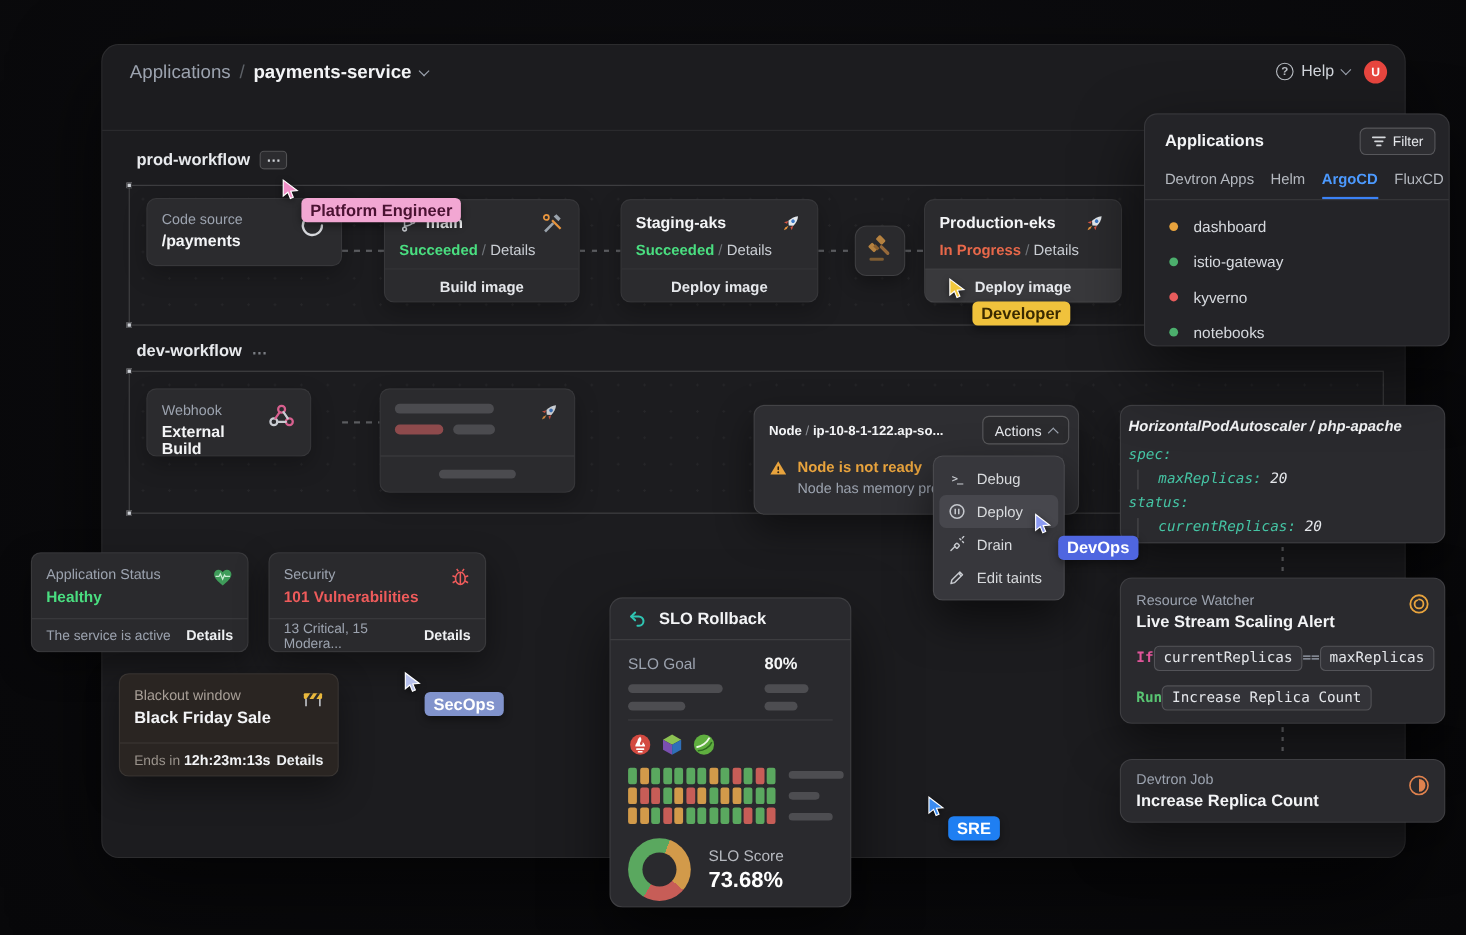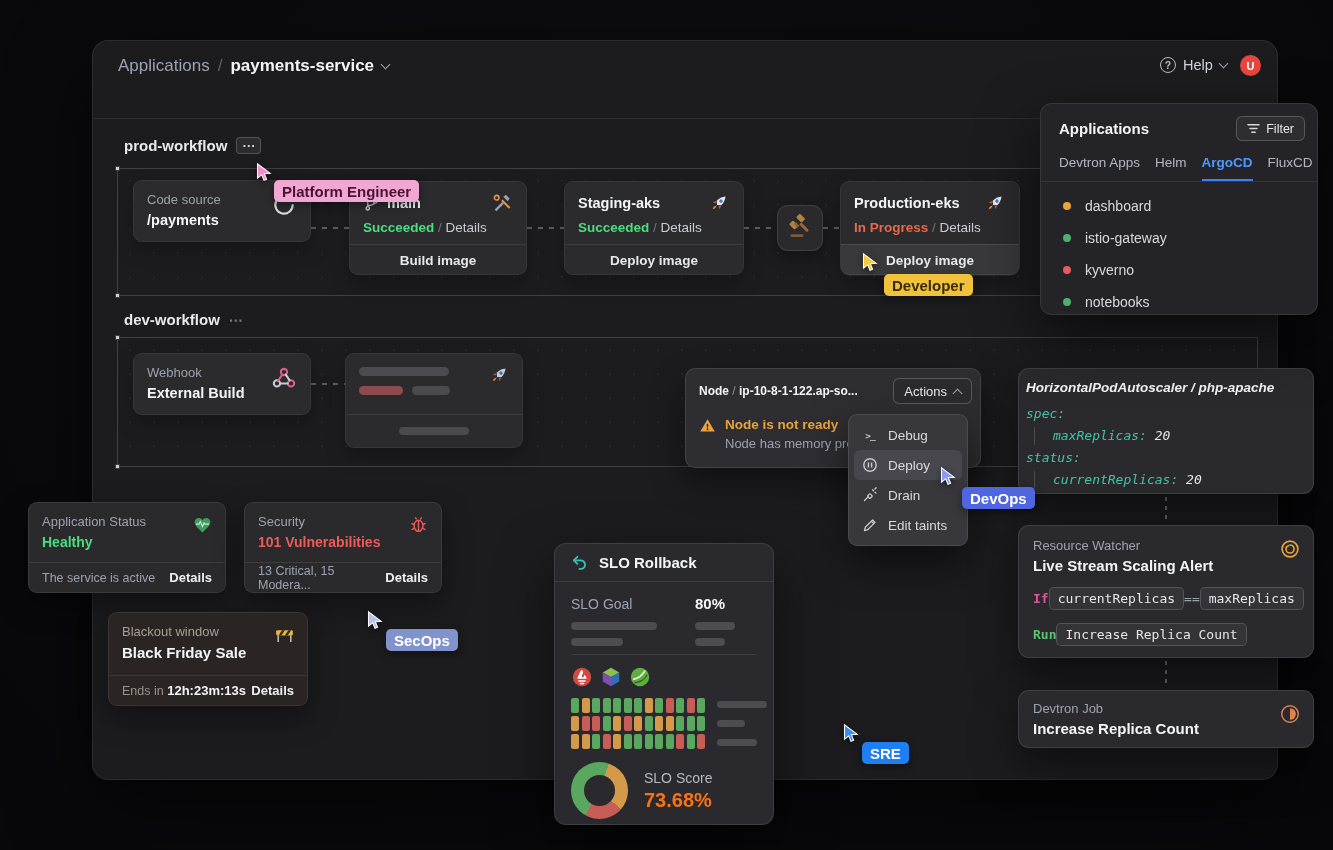--- a/index.html
+++ b/index.html
@@ -155,21 +155,21 @@
   .slo-icons .ic { width:22px; height:22px; } .slo-icons .ic svg { width:100%; height:100%; }
   .slo-heat-wrap { display:flex; gap:12px; padding:10px 16px 0; }
   .heat-grid { display:grid; grid-template-columns:repeat(13, 8px); grid-auto-rows:15px; gap:3px 2.5px; }
   .hcell { border-radius:2px; }
   .heat-side { display:flex; flex-direction:column; gap:12px; padding-top:3px; }
   .sk7 { height:7px; border-radius:4px; background:#4d4d51; }
   .slo-score { display:flex; align-items:center; gap:16px; padding:13px 16px 0; }
   .donut { width:57px; height:57px; border-radius:50%; position:relative; flex:none; }
   .donut-hole { position:absolute; left:13px; top:13px; width:31px; height:31px; border-radius:50%; background:#2a2a2e; }
   .score-label { font-size:14px; color:#b6b9bf; }
-  .score-val { font-size:20px; font-weight:700; color:#f97316; margin-top:3px; }
+  .score-val { font-size:20px; font-weight:700; color:#ffffff; margin-top:3px; }
 
   
   .cursor { position:absolute; z-index:40; }
   .cursor svg { width:21px; height:21px; filter:drop-shadow(0 2px 3px rgba(0,0,0,0.5)); }
   .badge { position:absolute; z-index:40; border-radius:5px; padding:2.5px 8px; font-size:15px; font-weight:700; white-space:nowrap; box-shadow:0 3px 8px rgba(0,0,0,0.4); }
 </style>
 </head>
 <body>
 
 <div id="stage">
@@ -350,21 +350,21 @@
     <span>dev-workflow</span>
     <span class="more-plain">⋯</span>
   </div>
   <div class="wf-box" style="left:117px; top:337px; width:1141px; height:130px;">
     <span class="handle tl"></span>
     <span class="handle bl"></span>
   </div>
 
   <div class="dash-h" style="left:311px; top:383px; width:34px;"></div>
 
-  <div class="card card-sm" style="left:133px; top:353px; width:178px; height:62px;">
+  <div class="card card-sm" style="left:133px; top:353px; width:150px; height:62px;">
     <div>
       <div class="c-label">Webhook</div>
       <div class="c-name">External Build</div>
     </div>
     <span class="c-icon">
       <svg viewBox="0 0 24 24" fill="none" stroke-width="1.9" stroke-linecap="round">
           <circle cx="5.5" cy="17" r="2.9" stroke="#c9ccd2"></circle>
           <circle cx="18.5" cy="17" r="2.9" stroke="#d8608f"></circle>
           <circle cx="12" cy="6.5" r="2.9" stroke="#d8608f"></circle>
           <path d="M10.4 8.9l-3.6 5.3" stroke="#d8608f"></path>

